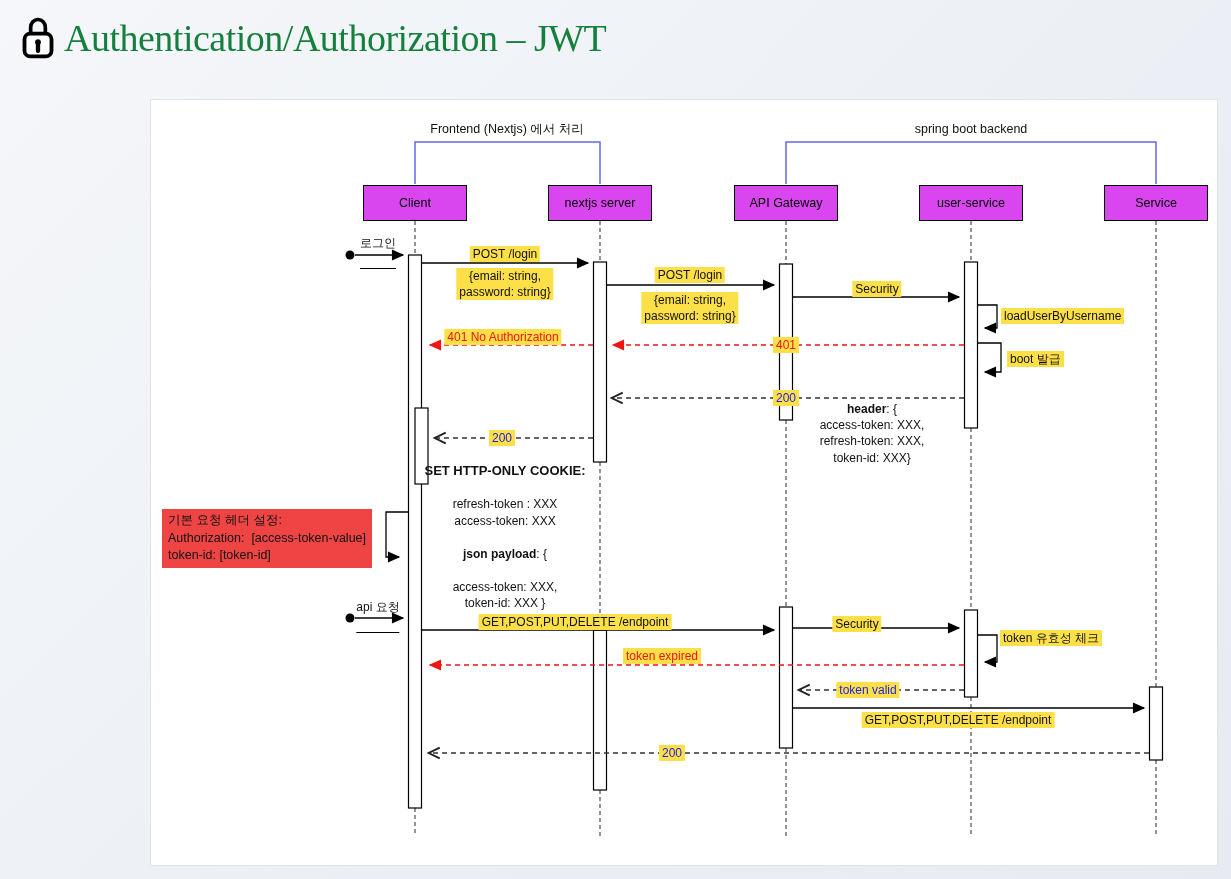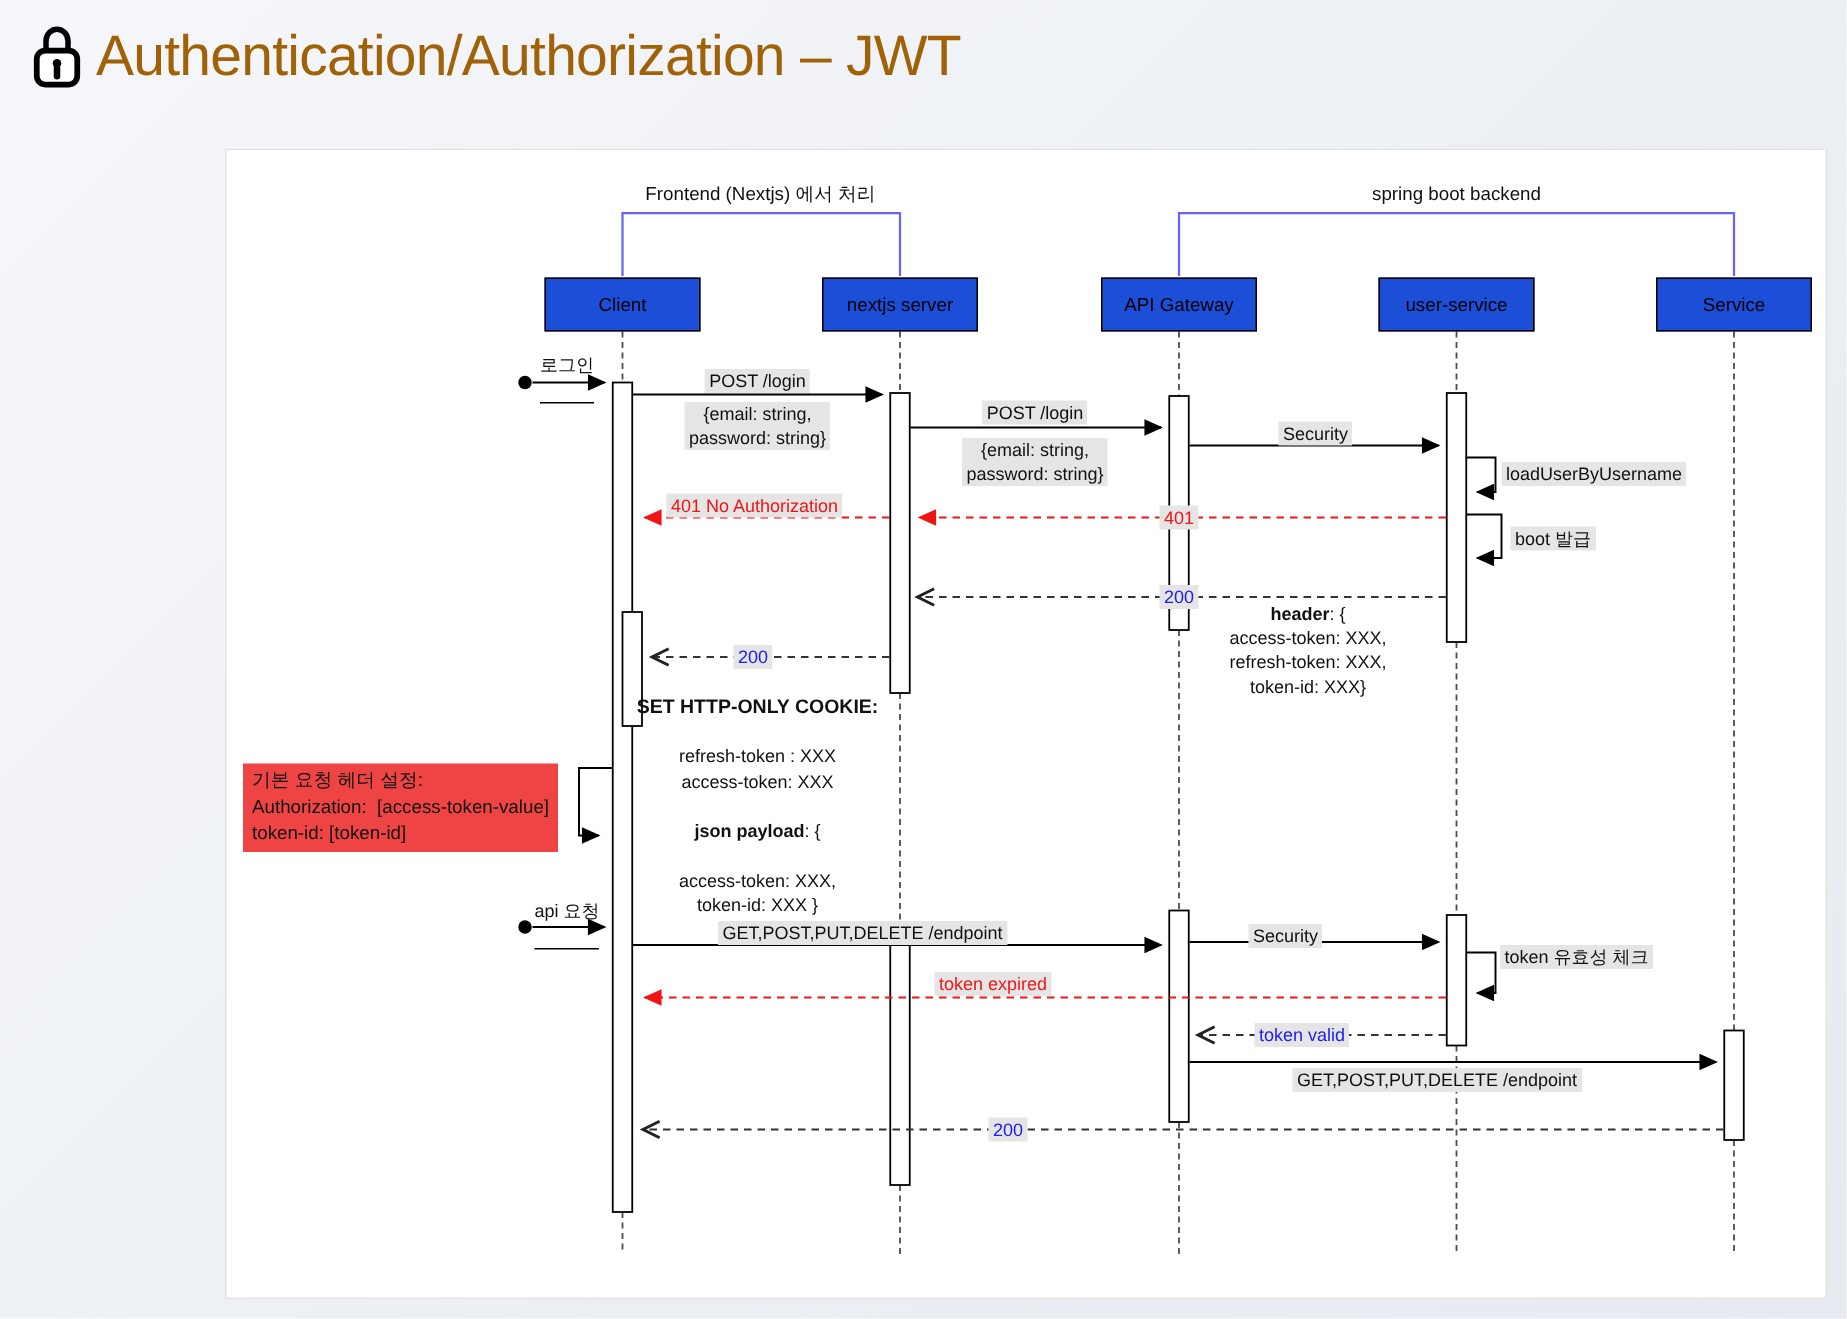--- a/index.html
+++ b/index.html
@@ -6,44 +6,44 @@
   html,body { width:1231px; height:879px; }
   body {
     font-family:"Liberation Sans", sans-serif;
     background:linear-gradient(135deg,#f5f7fa 0%,#eceff4 55%,#e7ebf1 100%);
     overflow:hidden;
   }
   .stage { position:relative; width:1231px; height:879px; }
 
   .title-row { position:absolute; left:18px; top:16px; display:flex; align-items:center; gap:6px; }
   .title-row h1 {
-    font-size:38px; font-weight:400; color:#a16207; letter-spacing:-0.5px;
-    font-family:Liberation Sans, sans-serif; white-space:nowrap;
+    font-size:38px; font-weight:400; color:#15803d; letter-spacing:-0.5px;
+    font-family:Liberation Serif, serif; white-space:nowrap;
   }
   .lock-wrap { display:inline-flex; align-items:center; }
 
   .panel {
     position:absolute; left:150px; top:99px; width:1068px; height:767px;
     background:#ffffff; border:1px solid #e3e3e3;
   }
 
   svg.layer { position:absolute; left:0; top:0; width:1231px; height:879px; pointer-events:none; }
 
   .headbox {
-    position:absolute; width:104px; height:36px; background:#1d4ed8; border:1px solid #000;
+    position:absolute; width:104px; height:36px; background:#d946ef; border:1px solid #000;
     display:flex; align-items:center; justify-content:center;
     font-size:12.5px; color:#000; z-index:3;
   }
 
   .lbl {
     position:absolute; font-size:12px; line-height:1.35; color:#111;
     white-space:pre-line; text-align:center; transform:translateX(-50%); z-index:4;
   }
   .lbl.leftal { transform:none; text-align:left; }
-  .wbg { background:#e5e5e5; padding:0 3px; }
+  .wbg { background:#fde047; padding:0 3px; }
   .red  { color:#f01414; }
   .blue { color:#2020ee; }
   .b    { font-weight:bold; }
   .ul   { border-bottom:1px solid #000; padding-bottom:18px; }
   .grp  { font-size:12.5px; }
   .note {
     position:absolute; background:#ef4444; font-size:12.5px; line-height:1.4;
     white-space:pre; text-align:left; color:#111; padding:3px 6px; z-index:4;
   }
   .cookie { font-size:12px; line-height:1.38; }

